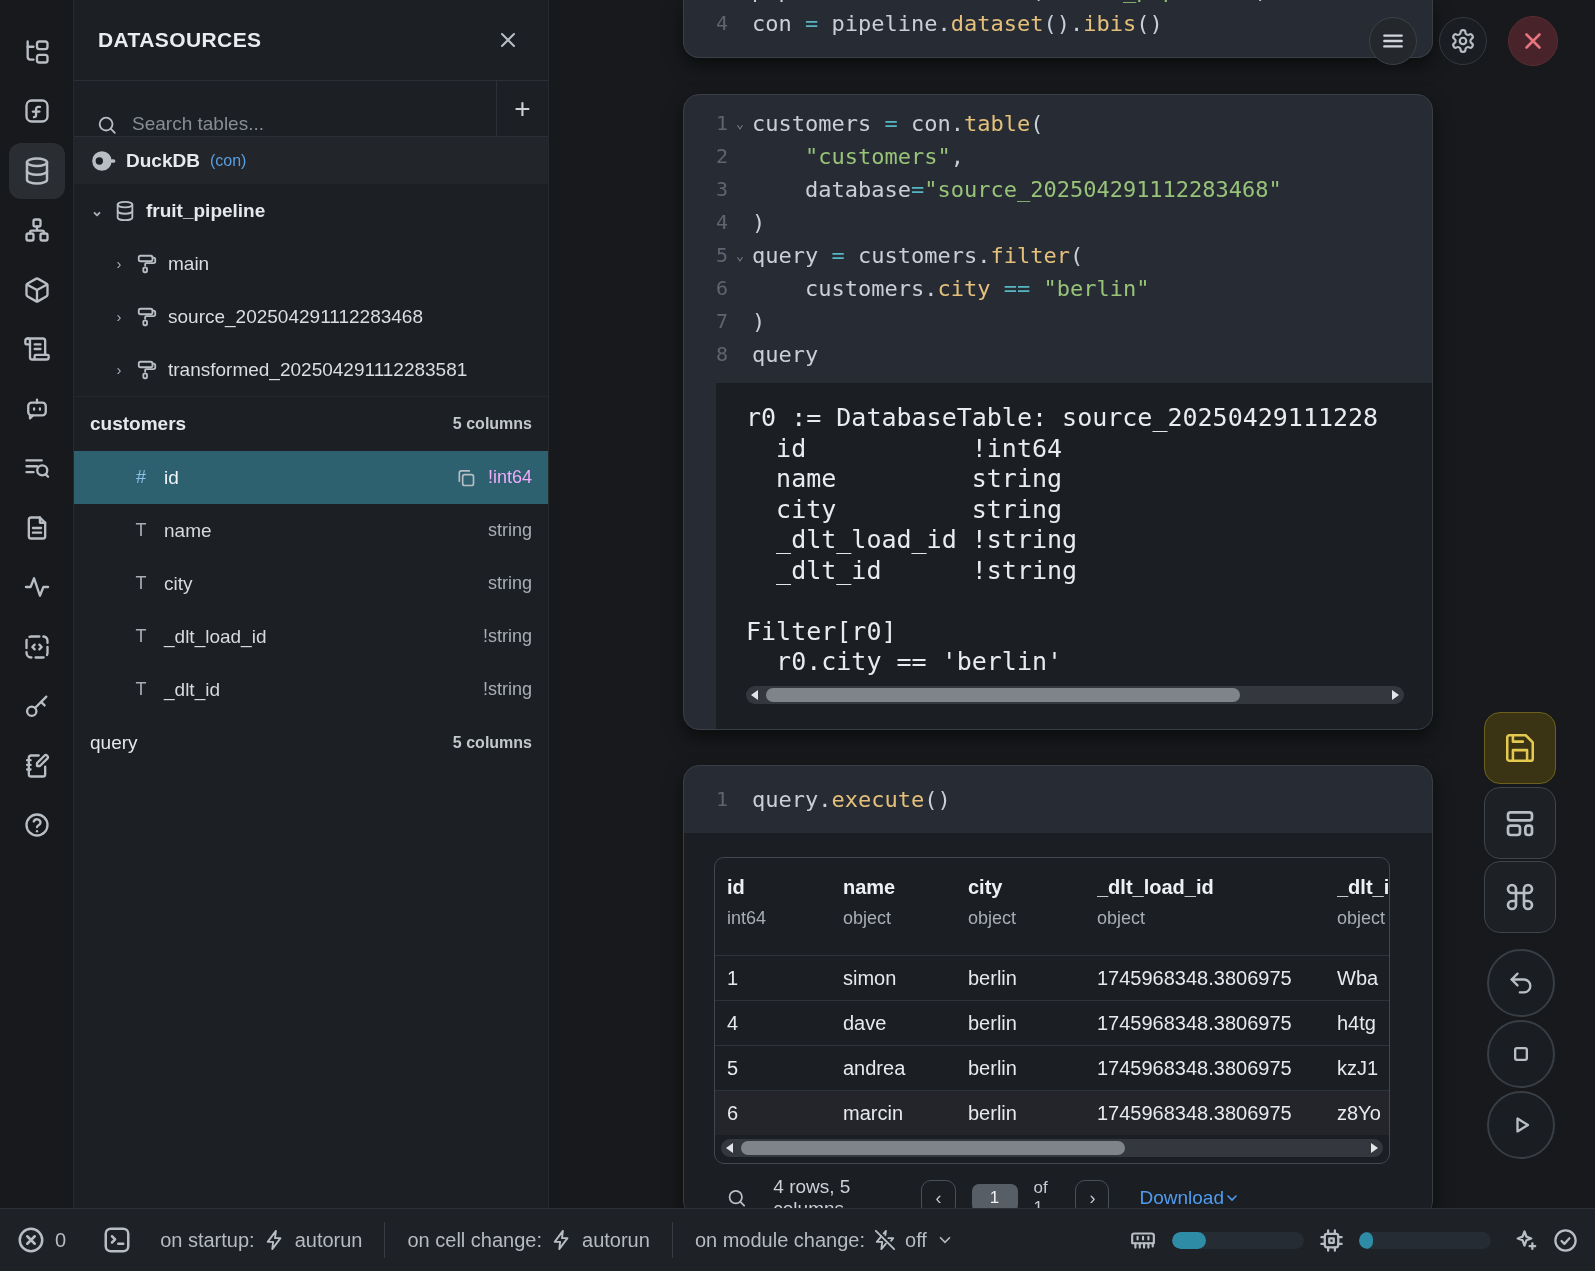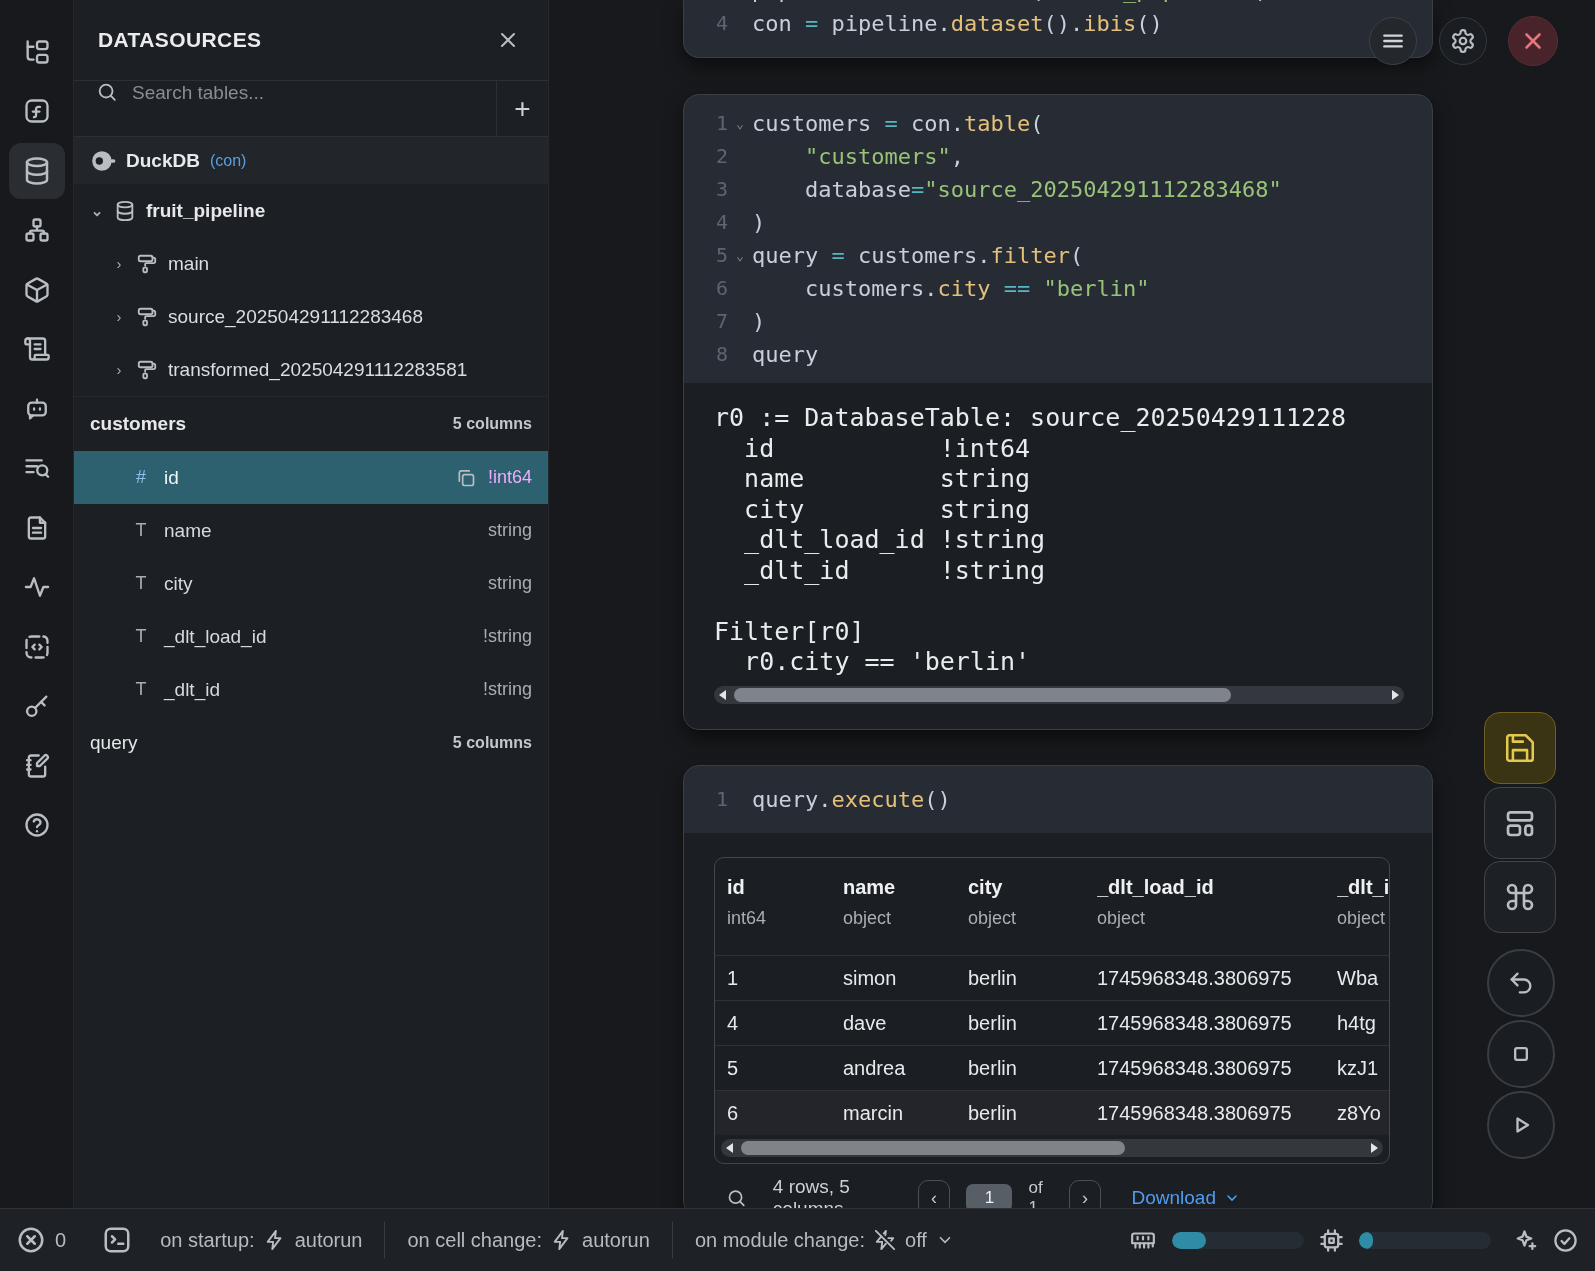--- a/index.html
+++ b/index.html
@@ -14,21 +14,21 @@
   .abar-item.active .pad{background:#2a2e33;}
   .ic{stroke:#b9bec5;fill:none;stroke-width:2;stroke-linecap:round;stroke-linejoin:round;}
 
   
   .panel{position:absolute;left:74px;top:0;width:475px;height:1208px;background:#1c1f23;
          border-right:1px solid #26292e;box-sizing:border-box;}
   .panel-header{height:81px;border-bottom:1px solid #2c3036;display:flex;align-items:center;padding:0 24px;box-sizing:border-box;}
   .panel-title{font-size:21px;font-weight:bold;color:#eaecef;letter-spacing:.4px;}
   .panel-close{margin-left:auto;background:none;border:none;cursor:pointer;display:flex;padding:4px;}
   .search-row{height:55px;border-bottom:1px solid #2c3036;display:flex;align-items:stretch;}
-  .search-box{flex:1;display:flex;align-items:flex-start;padding-left:22px;gap:12px;}
+  .search-box{flex:1;display:flex;align-items:flex-end;padding-left:22px;gap:12px;}
   .search-box input{background:transparent;border:none;outline:none;color:#cfd3d8;font-size:19px;
                     font-family:"Liberation Sans",sans-serif;flex:1;}
   .search-box input::placeholder{color:#868d95;}
   .add-btn{width:52px;border:none;border-left:1px solid #2c3036;background:transparent;color:#cfd3d8;
            font-size:28px;font-weight:300;cursor:pointer;}
   .tree-row{height:48px;display:flex;align-items:center;font-size:19px;color:#dadde1;padding:0 16px;gap:10px;}
   .section-row{background:#22252a;height:47px;font-weight:bold;color:#e8eaed;}
   .con-badge{color:#5b9fe3;font-weight:normal;font-size:16px;}
   .db-row{height:53px;font-weight:bold;color:#e6e8eb;}
   .schema-row{height:53px;padding-left:38px;font-weight:normal;}
@@ -53,21 +53,21 @@
   #cell3{top:765px;height:452px;display:flex;flex-direction:column;}
   .code-area{padding:12px 0;}
   #cell3 .code-area{padding:17px 0;}
   .code-line{display:flex;height:33px;line-height:33px;font-family:"DejaVu Sans Mono",monospace;font-size:22px;}
   .code-line.clipped{margin-top:-26px;}
   .ln{width:30px;margin-left:14px;text-align:right;color:#5d6570;font-size:20px;flex:none;}
   .fold{width:24px;text-align:center;color:#7e868f;font-size:13px;flex:none;}
   .codetxt{white-space:pre;}
   .tk-d{color:#c8cfd9;}.tk-o{color:#56b6c2;}.tk-f{color:#e5c07b;}.tk-s{color:#98c379;}
   .output-area{flex:1;background:#1b1e23;}
-  #cell2 .output-area{padding:20px 28px 0 30px;}
+  #cell2 .output-area{padding:20px 28px 0 30px;margin-left:32px;}
   #cell3 .output-area{padding:24px 30px 0 30px;}
   #c2-output{margin:0;font-family:"DejaVu Sans Mono",monospace;font-size:25px;line-height:30.5px;
              color:#e9ecef;white-space:pre;overflow:hidden;}
   .hscroll{position:relative;height:18px;background:#34383e;border-radius:10px;margin-top:8px;}
   .sthumb{position:absolute;top:2px;bottom:2px;background:#7f848a;border-radius:8px;}
   .sarr{position:absolute;top:4px;width:0;height:0;border-top:5px solid transparent;border-bottom:5px solid transparent;}
   .sarr.l{left:5px;border-right:7px solid #e3e6e9;}
   .sarr.r{right:5px;border-left:7px solid #e3e6e9;}
 
   
@@ -81,21 +81,21 @@
   .td{white-space:nowrap;overflow:hidden;}
   .dtable .hscroll{margin:4px 6px 6px;}
   .tfooter{display:flex;align-items:center;margin-top:12px;height:44px;padding:0 12px;font-size:19px;color:#cdd1d6;}
   .tfooter .rows-sum{margin-left:26px;}
   .pg-group{display:flex;align-items:center;margin-left:auto;gap:16px;}
   .pg-btn{width:36px;height:36px;border:1px solid #4a5058;border-radius:10px;background:transparent;
           color:#c6cbd1;font-size:18px;display:flex;align-items:center;justify-content:center;cursor:pointer;}
   .pg-pill{min-width:46px;height:28px;background:#585e66;border-radius:7px;color:#eef0f3;font-size:17px;
            display:flex;align-items:center;justify-content:center;}
   .pg-of{font-size:17px;color:#c6cbd1;}
-  .dl-group{display:flex;align-items:center;gap:8px;margin-left:30px;margin-right:150px;color:#4f9cf0;cursor:pointer;}
+  .dl-group{display:flex;align-items:center;margin-left:30px;margin-right:150px;color:#4f9cf0;cursor:pointer;}
 
   
   .rail-btn{position:absolute;left:1484px;width:72px;height:72px;border-radius:16px;background:#1d2024;
             border:1.5px solid #40454c;display:flex;align-items:center;justify-content:center;cursor:pointer;z-index:20;box-sizing:border-box;}
   .rail-btn.save{background:#3a3414;border-color:#6d611f;}
   .rail-circ{position:absolute;left:1487px;width:68px;height:68px;border-radius:50%;background:#1a1d21;
              border:2px solid #383e45;display:flex;align-items:center;justify-content:center;cursor:pointer;z-index:20;box-sizing:border-box;}
 
   
   .top-btn{position:absolute;border-radius:50%;display:flex;align-items:center;justify-content:center;cursor:pointer;z-index:20;box-sizing:border-box;}

